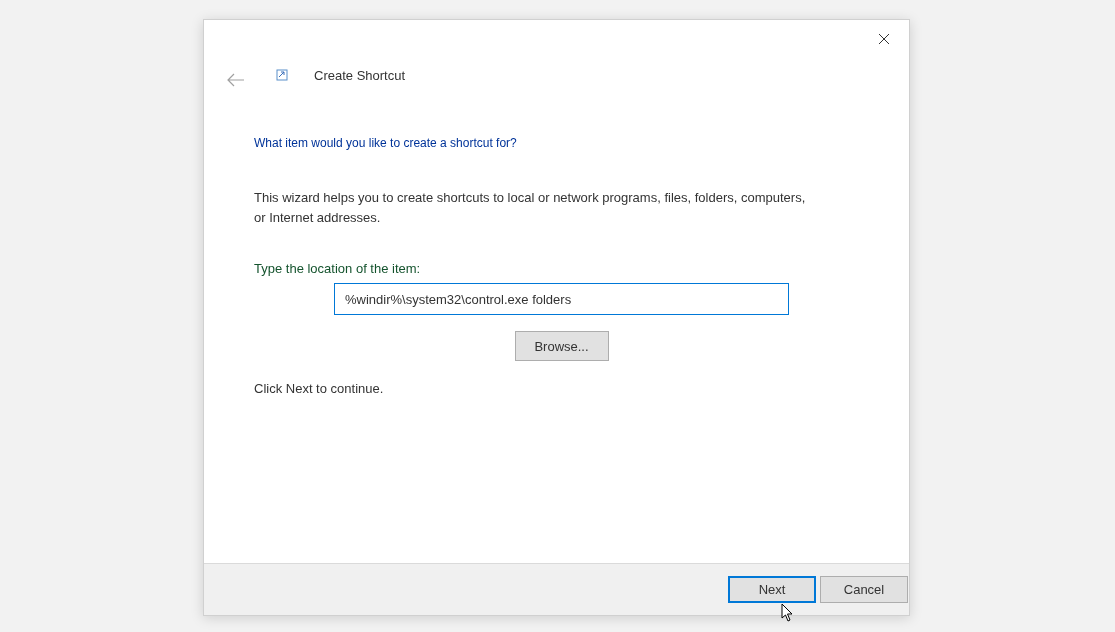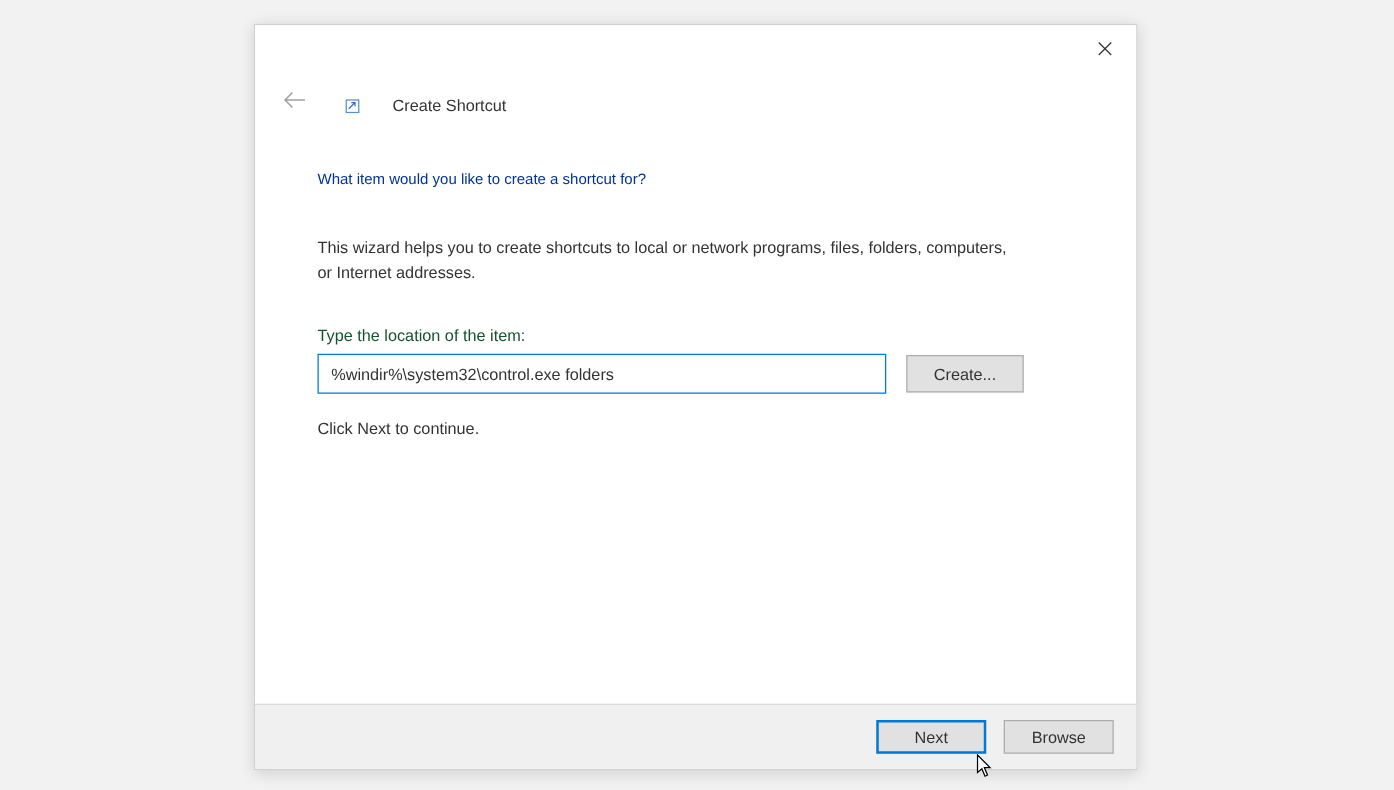--- a/index.html
+++ b/index.html
@@ -46,21 +46,21 @@
     }
     .close-btn svg {
       width: 12px;
       height: 12px;
     }
     .nav-row {
       position: absolute;
       top: 48px;
       left: 20px;
       display: flex;
-      align-items: flex-end;
+      align-items: flex-start;
       gap: 25px;
     }
     .back-arrow {
       width: 24px;
       height: 24px;
       display: flex;
       align-items: center;
       justify-content: center;
       cursor: pointer;
       color: #888;
@@ -103,20 +103,21 @@
     }
     .field-label {
       font-size: 13px;
       color: #14532d;
       margin-bottom: 7px;
     }
     .input-row {
       display: flex;
       align-items: center;
       gap: 16px;
+      flex-direction: column;
     }
     .location-input {
       width: 455px;
       height: 32px;
       border: 1px solid #0078d7;
       padding: 0 10px;
       font-size: 13px;
       color: #333;
       outline: none;
       font-family: 'Segoe UI', Tahoma, sans-serif;
@@ -140,22 +141,22 @@
       position: absolute;
       bottom: 0;
       left: 0;
       right: 0;
       height: 52px;
       border-top: 1px solid #dadada;
       background: #f0f0f0;
       display: flex;
       justify-content: flex-end;
       align-items: center;
-      padding-right: 18px;
-      gap: 14px;
+      padding-right: 1px;
+      gap: 4px;
     }
     .footer-btn {
       width: 88px;
       height: 27px;
       background: #e1e1e1;
       border: 1px solid #adadad;
       font-size: 13px;
       color: #333;
       cursor: pointer;
       font-family: 'Segoe UI', Tahoma, sans-serif;
@@ -200,27 +201,27 @@
     </div>
     <span class="wizard-title">Create Shortcut</span>
   </div>
 
   <div class="content">
     <h1 class="heading">What item would you like to create a shortcut for?</h1>
     <p class="description">This wizard helps you to create shortcuts to local or network programs, files, folders, computers, or Internet addresses.</p>
     <div class="field-label">Type the location of the item:</div>
     <div class="input-row">
       <input class="location-input" type="text" value="%windir%\system32\control.exe folders" style="">
-      <button class="browse-btn">Create...</button>
+      <button class="browse-btn">Browse...</button>
     </div>
     <p class="hint">Click Next to continue.</p>
   </div>
 
   <div class="footer">
     <button class="footer-btn primary">Next</button>
-    <button class="footer-btn">Browse</button>
+    <button class="footer-btn">Cancel</button>
   </div>
 
 </div>
 
 <svg class="cursor" width="16" height="20" viewBox="0 0 16 20">
   <path d="M 1 1 L 1 15 L 4.5 12 L 7 18 L 9 17 L 6.5 11 L 11 11 Z" fill="#ffffff" stroke="#000000" stroke-width="1"></path>
 </svg>
 
 </body></html>

